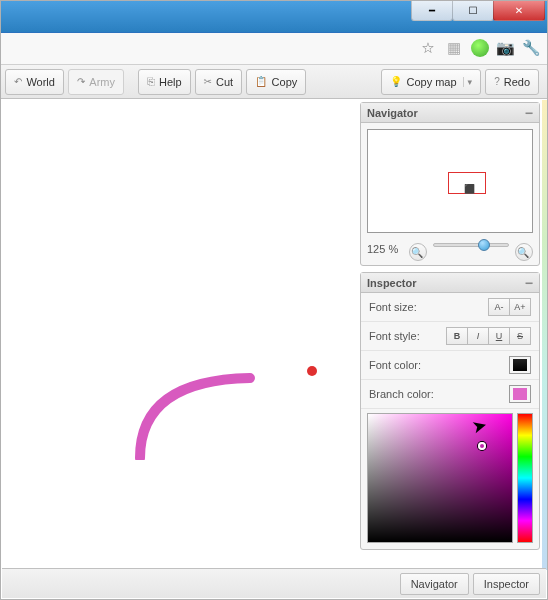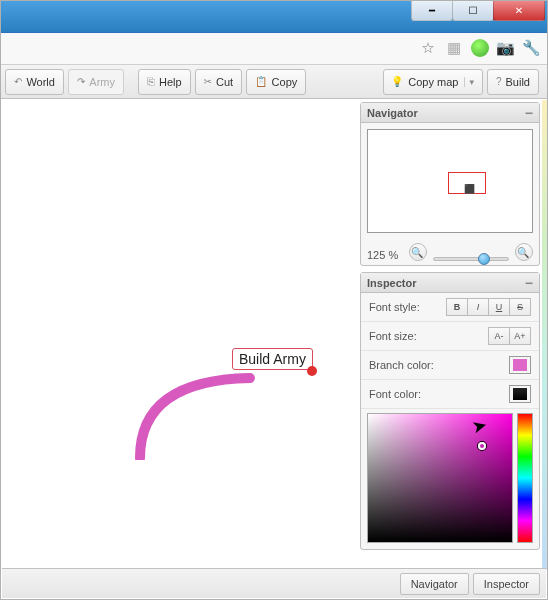--- a/index.html
+++ b/index.html
@@ -136,21 +136,21 @@
 .nav-rect {
   position:absolute; left:80px; top:42px;
   width:38px; height:22px;
   border:1px solid #e03030;
 }
 .nav-mark {
   position:absolute; left:96px; top:54px;
   font-size:9px; color:#000;
 }
 .nav-zoom {
-  display:flex; align-items:flex-end;
+  display:flex; align-items:flex-start;
   padding: 4px 6px 6px; gap:6px;
 }
 .zoom-btn {
   width:18px; height:18px; border:1px solid #bbb;
   background:linear-gradient(#fafafa,#e8e8e8);
   border-radius:9px; display:flex; align-items:center; justify-content:center;
   font-size:10px; color:#666; cursor:pointer;
 }
 .slider-track {
   flex:1; height:4px; background:#ddd; border:1px solid #bbb; border-radius:3px;
@@ -279,31 +279,28 @@
       <span>Copy</span>
     </div>
   <div class="spacer"></div>
   <div class="tbtn dd">
       <span class="ic">💡</span>
       <span>Copy map</span>
       <span class="arrow">▾</span>
     </div>
   <div class="tbtn">
       <span class="ic">?</span>
-      <span>Build</span>
+      <span>Redo</span>
     </div>
 </div>
 
 <div class="canvas-area">
   <svg class="branch" viewBox="0 0 130 90">
     <path d="M 8 88 Q 8 10, 118 8" stroke="#d85abf" stroke-width="10" fill="none" stroke-linecap="round"></path>
   </svg>
-  <div class="child-node">
-    <span>Build Army</span>
-  </div>
   <div class="child-dot"></div>
 
   <div class="panel nav-panel">
     <div class="panel-titlebar">
       <span>Navigator</span>
       <span class="collapse">−</span>
     </div>
     <div class="nav-preview">
       <div class="nav-rect"></div>
       <div class="nav-mark">⬛</div>
@@ -315,49 +312,49 @@
         <div class="slider-thumb"></div>
       </div>
       <div class="zoom-btn">🔍</div>
     </div>
   </div>
 
   <div class="panel insp-panel">
     <div class="panel-titlebar">
       <span>Inspector</span>
       <span class="collapse">−</span>
+    </div>
+    <div class="insp-row">
+      <span>Font size:</span>
+      <div class="btn-group">
+        <div class="mini-btn">A-</div>
+        <div class="mini-btn">A+</div>
+      </div>
     </div>
     <div class="insp-row">
       <span>Font style:</span>
       <div class="btn-group">
         <div class="mini-btn" style="font-weight:bold">B</div>
         <div class="mini-btn" style="font-style:italic">I</div>
         <div class="mini-btn" style="text-decoration:underline">U</div>
         <div class="mini-btn" style="text-decoration:line-through">S</div>
       </div>
     </div>
     <div class="insp-row">
-      <span>Font size:</span>
-      <div class="btn-group">
-        <div class="mini-btn">A-</div>
-        <div class="mini-btn">A+</div>
-      </div>
+      <span>Font color:</span>
+      <div class="color-swatch black">
+          <div class="inner"></div>
+        </div>
     </div>
     <div class="insp-row">
       <span>Branch color:</span>
       <div class="color-swatch pink">
           <div class="inner"></div>
         </div>
     </div>
-    <div class="insp-row">
-      <span>Font color:</span>
-      <div class="color-swatch black">
-          <div class="inner"></div>
-        </div>
-    </div>
     <div class="color-picker">
       <div class="sat-val">
         <div class="sv-handle"></div>
       </div>
       <div class="hue-bar"></div>
     </div>
   </div>
 
   <div class="cursor">➤</div>
 </div>

